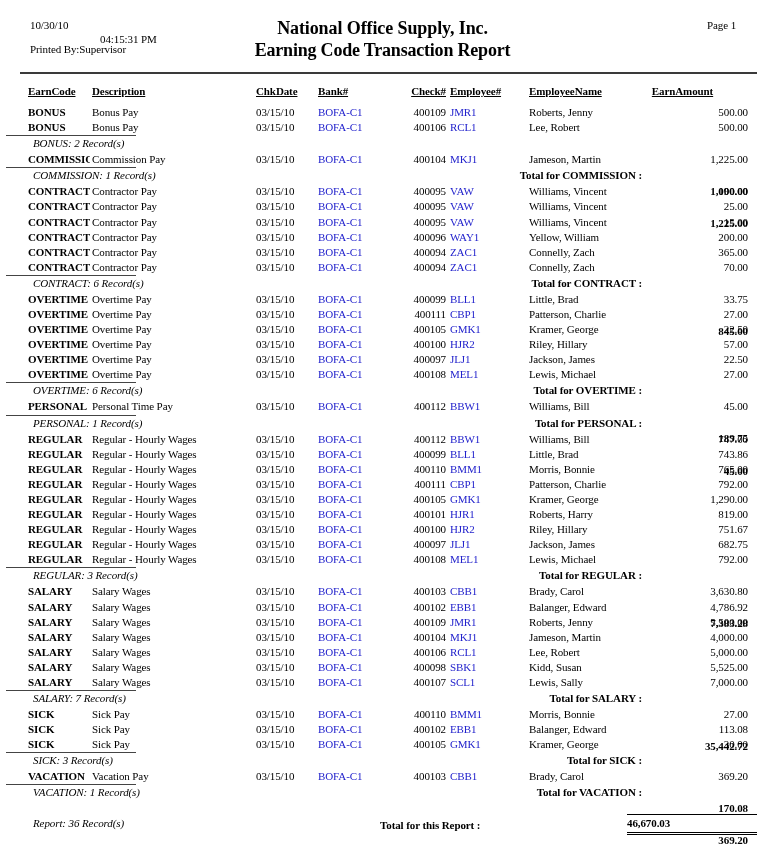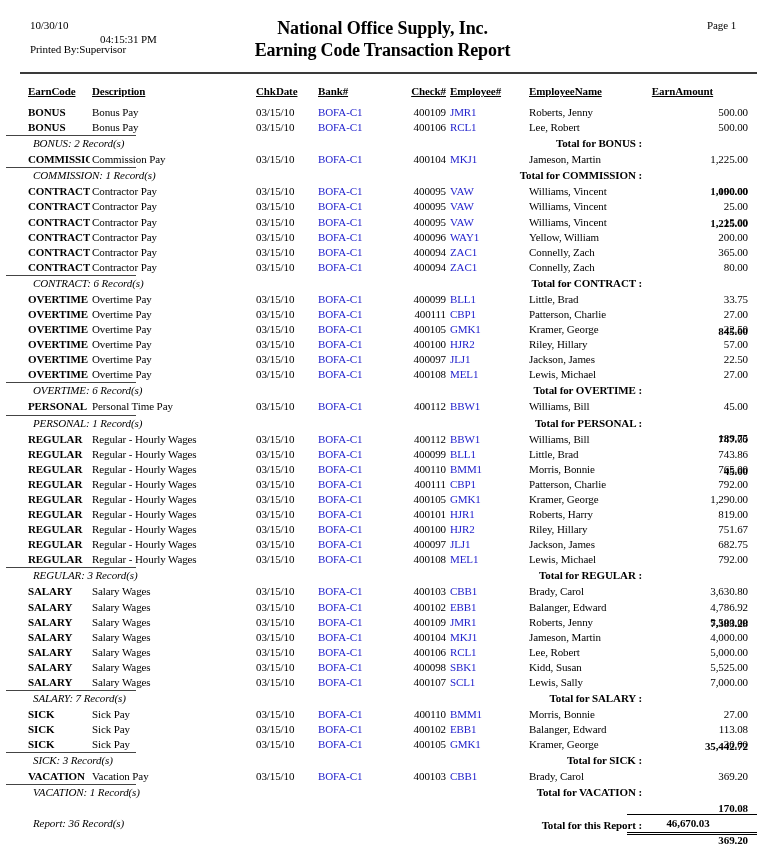--- a/index.html
+++ b/index.html
@@ -42,23 +42,23 @@
   .c5{left:384px;width:62px;text-align:right;}
   .c6{left:450px;width:72px;color:var(--blue,#2222cc);}
   .c7{left:529px;width:160px;overflow:hidden;}
   .c8{left:600px;width:148px;text-align:right;}
   .s-count{left:33px;font-style:italic;}
   .s-label{left:380px;width:262px;text-align:right;font-weight:bold;}
   .s-amt{left:600px;width:148px;text-align:right;font-weight:bold;margin-top:48px;}
   .s-rule{left:627px;top:0;width:130px;height:0;border-top:1px solid #444;}
   
   .f-count{left:33px;top:817px;font-style:italic;}
-  .f-label{left:380px;width:262px;top:819px;text-align:right;font-weight:bold;}
+  .f-label{left:380px;width:262px;top:819px;text-align:left;font-weight:bold;}
   .f-box{left:627px;top:814px;width:130px;border-top:1.5px solid #000;border-bottom:3px double #000;
-         padding:1px 8px 2px 0;box-sizing:border-box;text-align:center;font-weight:bold;line-height:14px;}
+         padding:1px 8px 2px 0;box-sizing:border-box;text-align:left;font-weight:bold;line-height:14px;}
 </style>
 </head>
 <body>
 
 <div class="page">
 
   <span class="abs h-date">10/30/10</span>
   <span class="abs h-time">04:15:31 PM</span>
   <div class="abs h-company">National Office Supply, Inc.</div>
   <span class="abs h-page">Page 1</span>
@@ -97,21 +97,20 @@
           <span class="c3">03/15/10</span>
           <span class="c4">BOFA-C1</span>
           <span class="c5">400106</span>
           <span class="c6">RCL1</span>
           <span class="c7">Lee, Robert</span>
           <span class="c8">500.00</span>
         </div>
         <div class="row">
           <div class="s-rule"></div>
           <span class="s-count">BONUS: 2 Record(s)</span>
-          <span class="s-label">Total for BONUS :</span>
           <span class="s-amt">1,000.00</span>
         </div>
       </div>
       <div class="group">
         <div class="row">
           <span class="c1">COMMISSION</span>
           <span class="c2">Commission Pay</span>
           <span class="c3">03/15/10</span>
           <span class="c4">BOFA-C1</span>
           <span class="c5">400104</span>
@@ -178,21 +177,21 @@
           <span class="c8">365.00</span>
         </div>
         <div class="row">
           <span class="c1">CONTRACT</span>
           <span class="c2">Contractor Pay</span>
           <span class="c3">03/15/10</span>
           <span class="c4">BOFA-C1</span>
           <span class="c5">400094</span>
           <span class="c6">ZAC1</span>
           <span class="c7">Connelly, Zach</span>
-          <span class="c8">80.00</span>
+          <span class="c8">70.00</span>
         </div>
         <div class="row">
           <div class="s-rule"></div>
           <span class="s-count">CONTRACT: 6 Record(s)</span>
           <span class="s-label">Total for CONTRACT :</span>
           <span class="s-amt">845.00</span>
         </div>
       </div>
       <div class="group">
         <div class="row">

